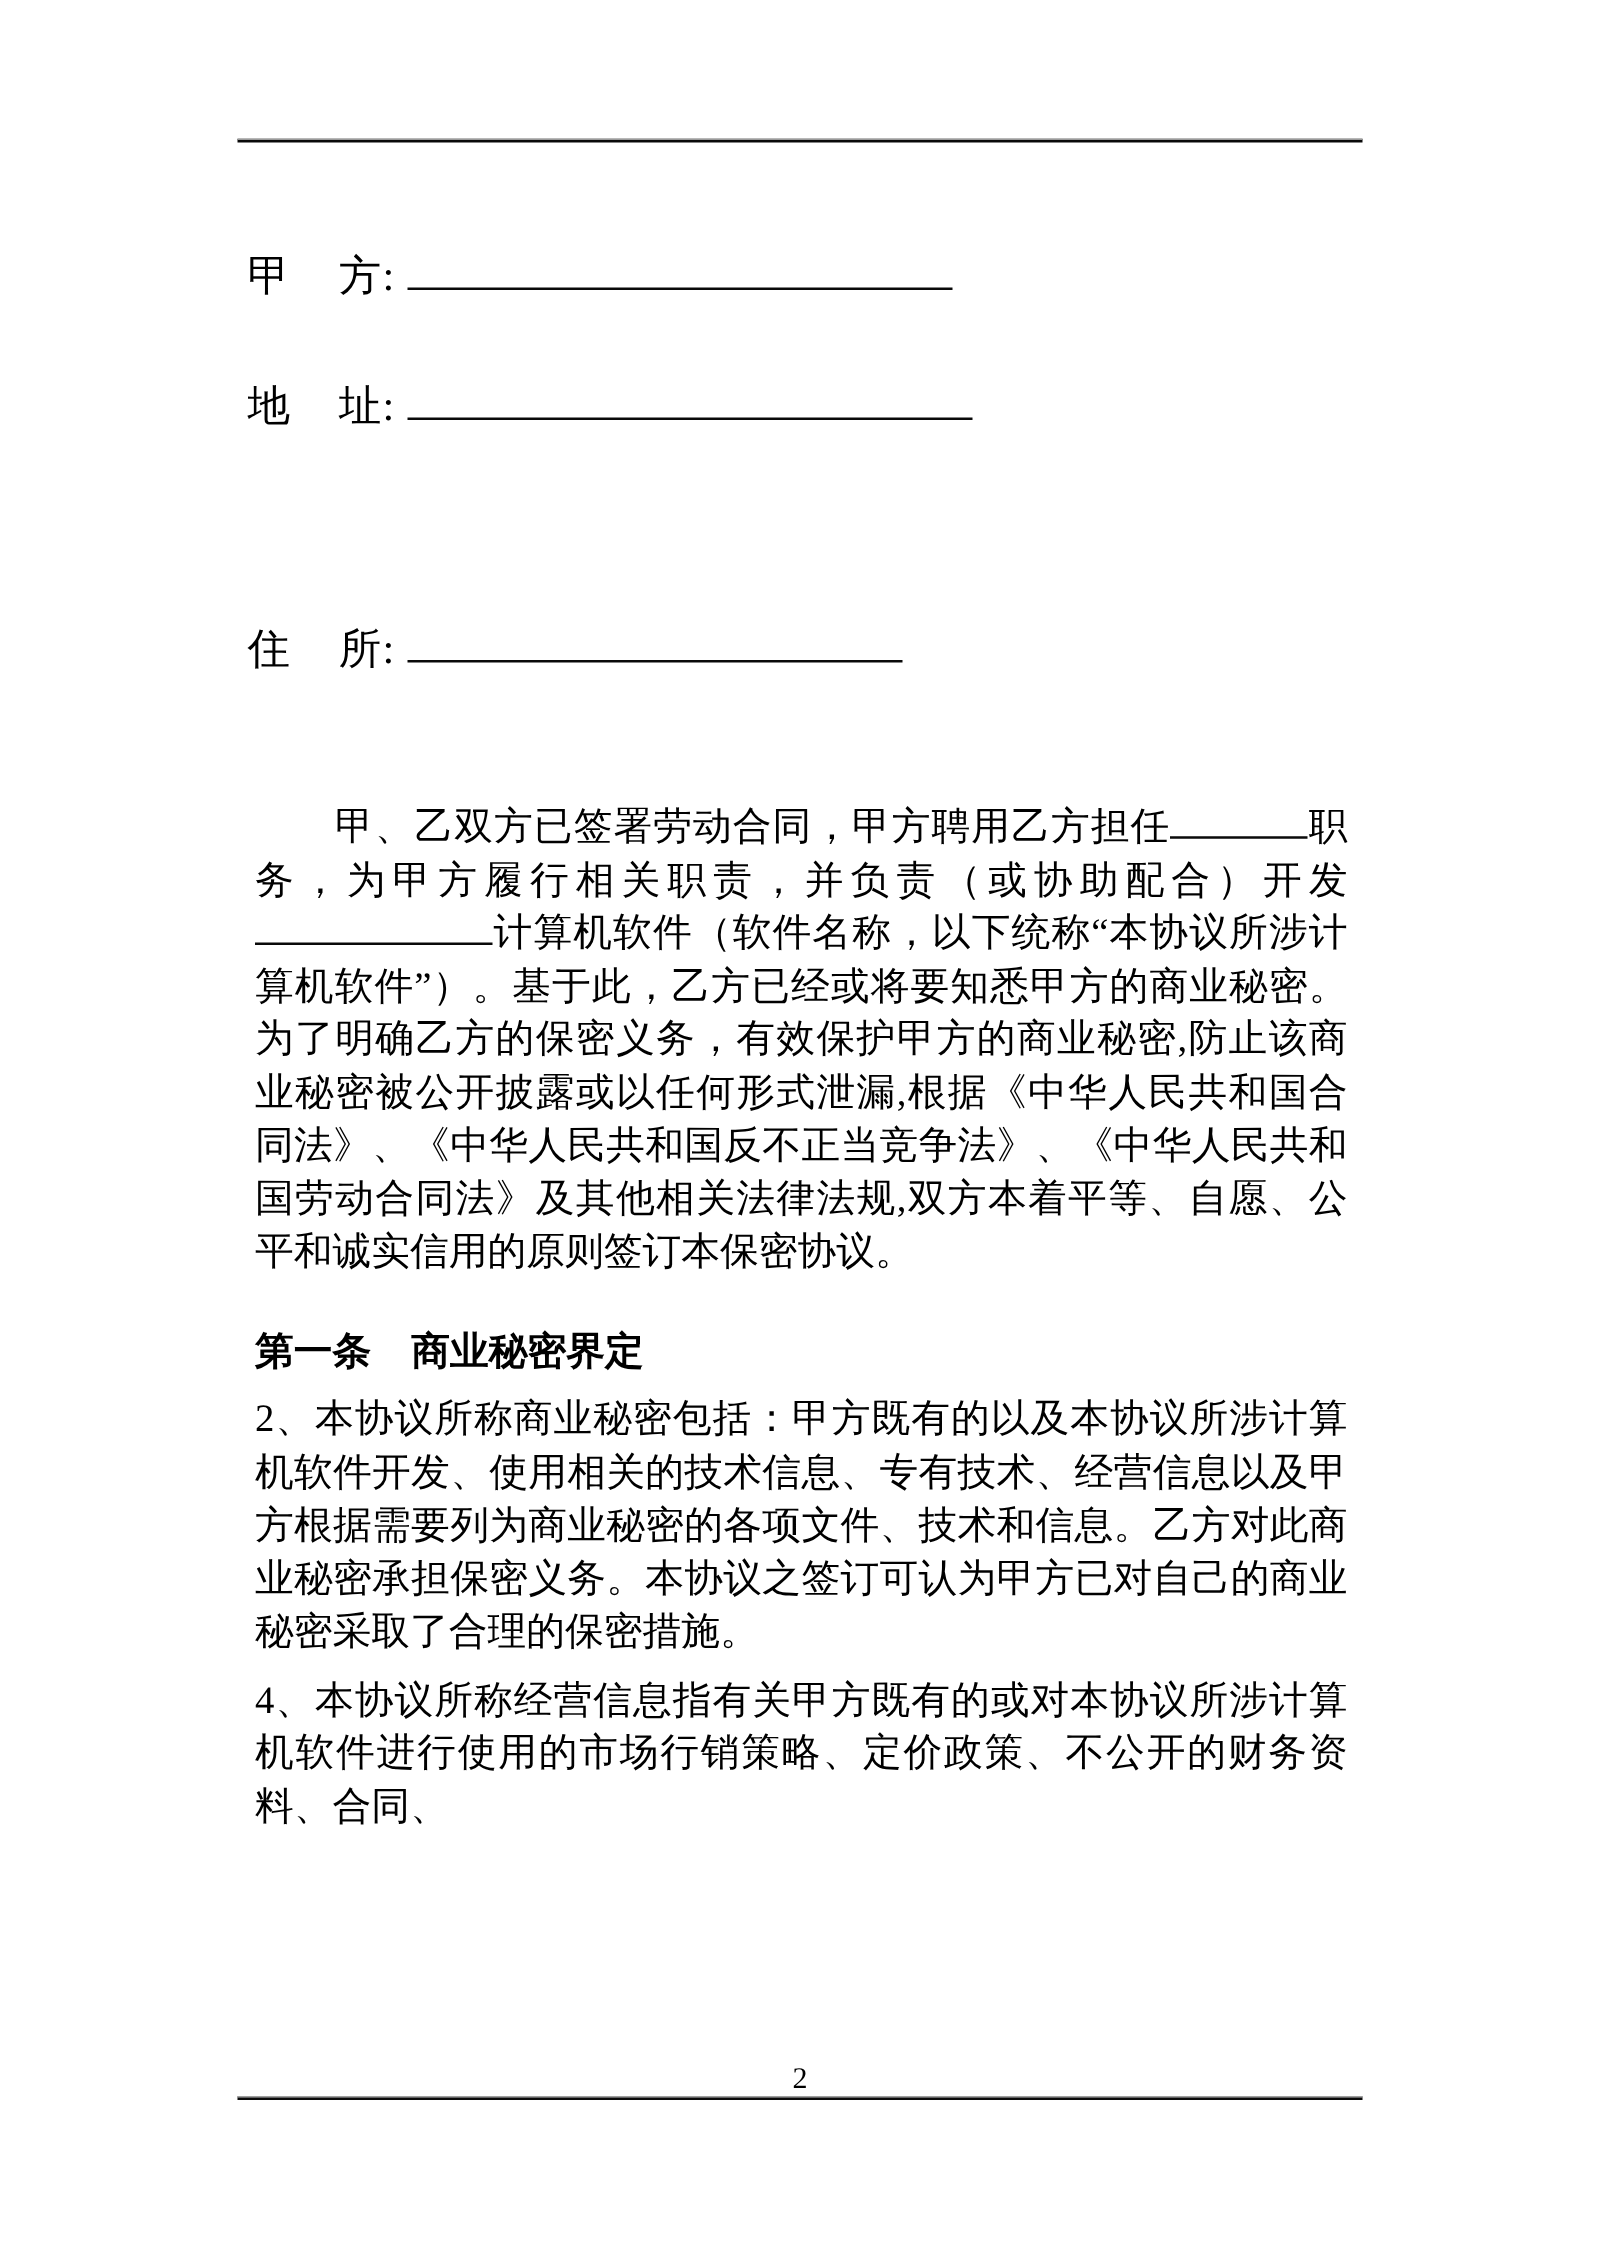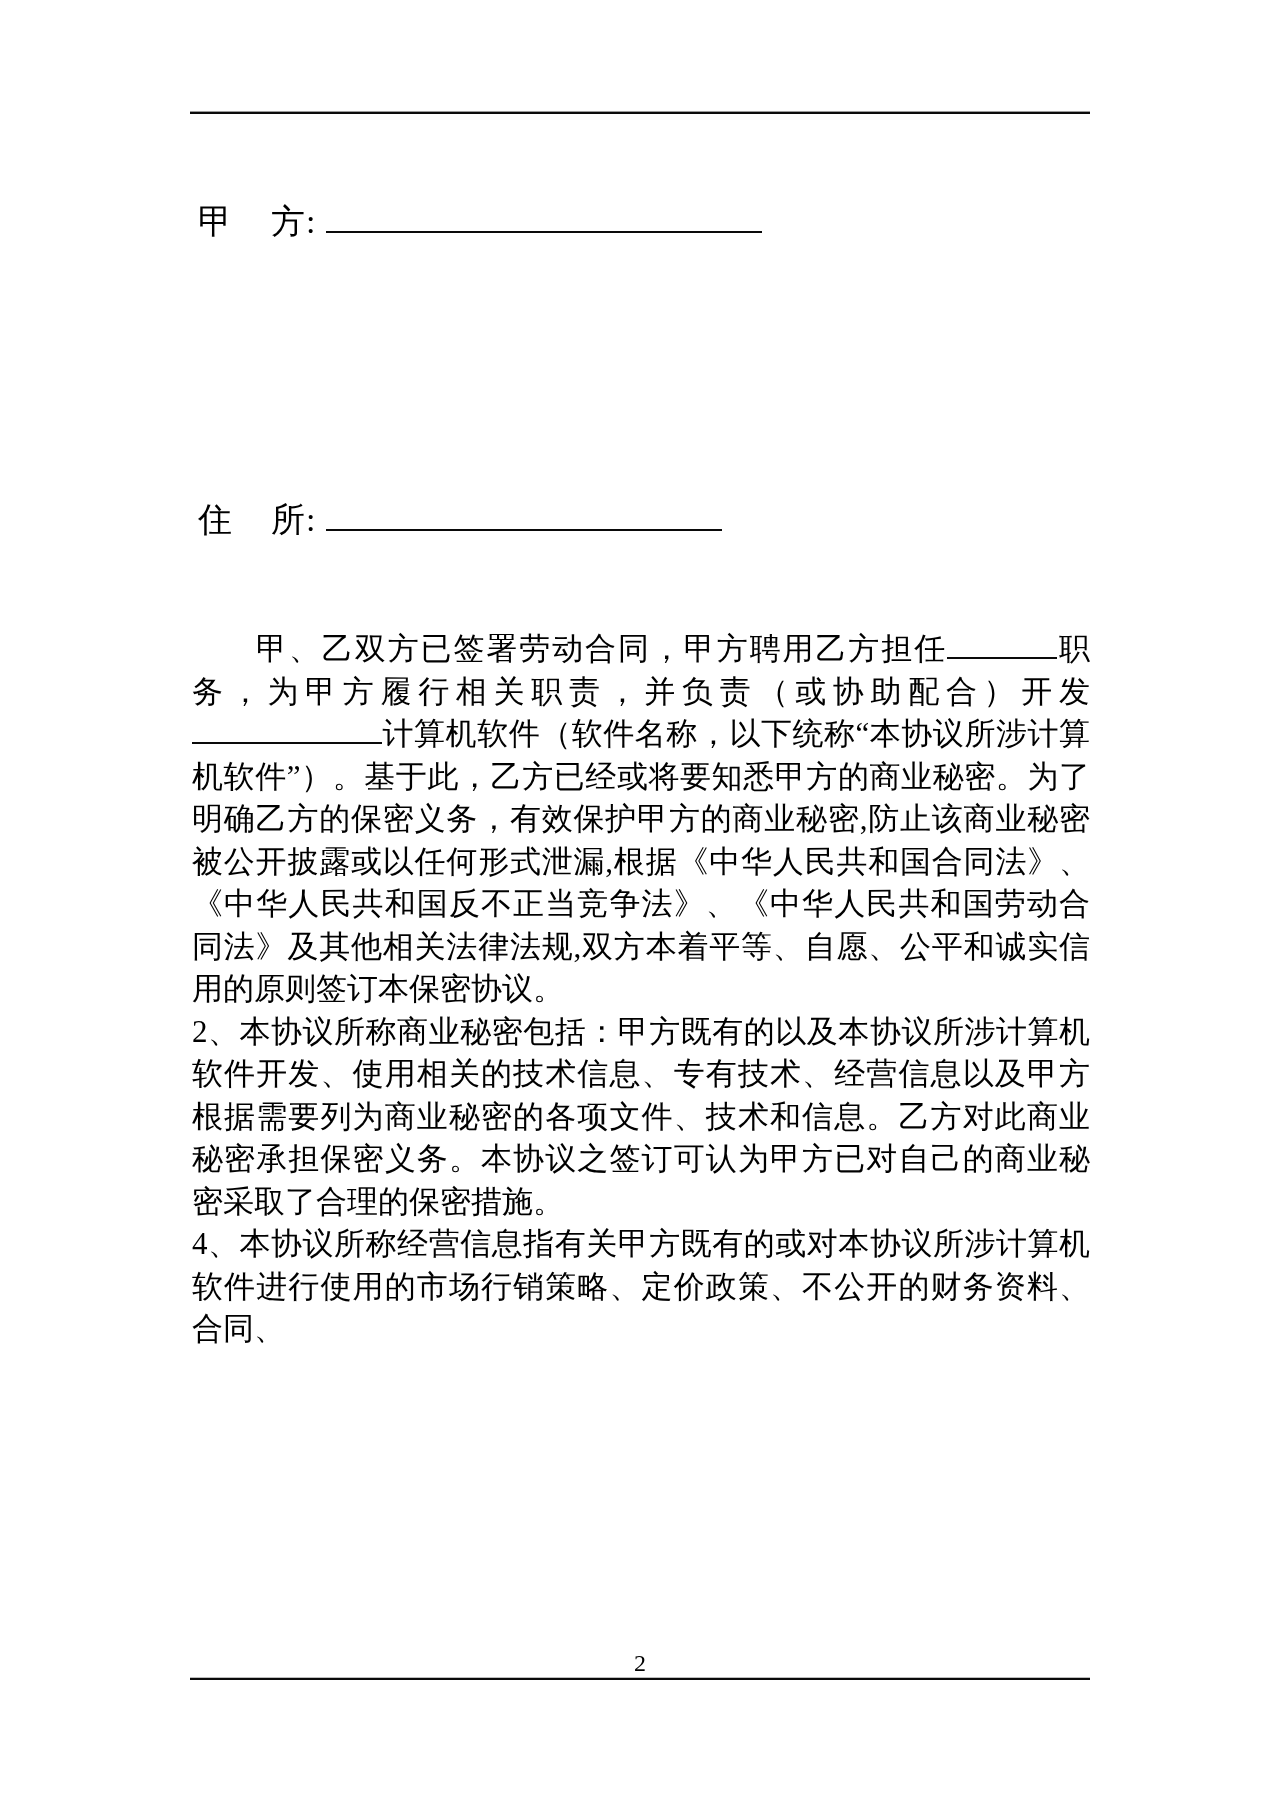--- a/index.html
+++ b/index.html
@@ -29,21 +29,21 @@
     border-bottom:2px solid #0a0a0a;
     vertical-align:baseline;
   }
 
   
   .content {
     position:absolute; left:192px; top:628px; width:898px;
     font-size:31px; line-height:42.5px;
     text-align:justify;
   }
-  .content p { margin:0; padding:0; }
+  .content p { margin:12px; padding:0; }
   .intro { text-indent:64px; }
   .u-inline {
     display:inline-block; height:24px;
     border-bottom:2px solid #0a0a0a;
     vertical-align:baseline;
   }
   .heading { margin-top:37px !important; font-weight:bold; }
   .heading .ht { margin-left:32px; }
 
   .page-num {
@@ -56,31 +56,36 @@
 
 <div class="page">
 
   <div class="rule top"></div>
 
   <div class="field-row" style="top:200px">
     <span>甲</span><span class="gap"></span><span>方:</span>
     <span class="u" style="width:436px"></span>
   </div>
 
+  <div class="field-row" style="top:304px">
+    <span>地</span><span class="gap"></span><span>址:</span>
+    <span class="u" style="width:452px"></span>
+  </div>
 
 
   <div class="field-row" style="top:498px">
     <span>住</span><span class="gap"></span><span>所:</span>
     <span class="u" style="width:396px"></span>
   </div>
 
   <div class="content">
 
     <p class="intro"><span>甲、乙双方已签署劳动合同，甲方聘用乙方担任</span><span class="u-inline" style="width:110px"></span><span>职务，为甲方履行相关职责，并负责（或协助配合）开发</span><span class="u-inline" style="width:190px"></span><span>计算机软件（软件名称，以下统称“本协议所涉计算机软件”）。基于此，乙方已经或将要知悉甲方的商业秘密。为了明确乙方的保密义务，有效保护甲方的商业秘密,防止该商业秘密被公开披露或以任何形式泄漏,根据《中华人民共和国合同法》、《中华人民共和国反不正当竞争法》、《中华人民共和国劳动合同法》及其他相关法律法规,双方本着平等、自愿、公平和诚实信用的原则签订本保密协议。</span></p>
 
+    <p class="heading"><span>第一条</span><span class="ht">商业秘密界定</span></p>
 
     <p class="item">2、本协议所称商业秘密包括：甲方既有的以及本协议所涉计算机软件开发、使用相关的技术信息、专有技术、经营信息以及甲方根据需要列为商业秘密的各项文件、技术和信息。乙方对此商业秘密承担保密义务。本协议之签订可认为甲方已对自己的商业秘密采取了合理的保密措施。</p>
     <p class="item">4、本协议所称经营信息指有关甲方既有的或对本协议所涉计算机软件进行使用的市场行销策略、定价政策、不公开的财务资料、合同、</p>
 
   </div>
 
   <div class="page-num">2</div>
 
   <div class="rule bottom"></div>
 

